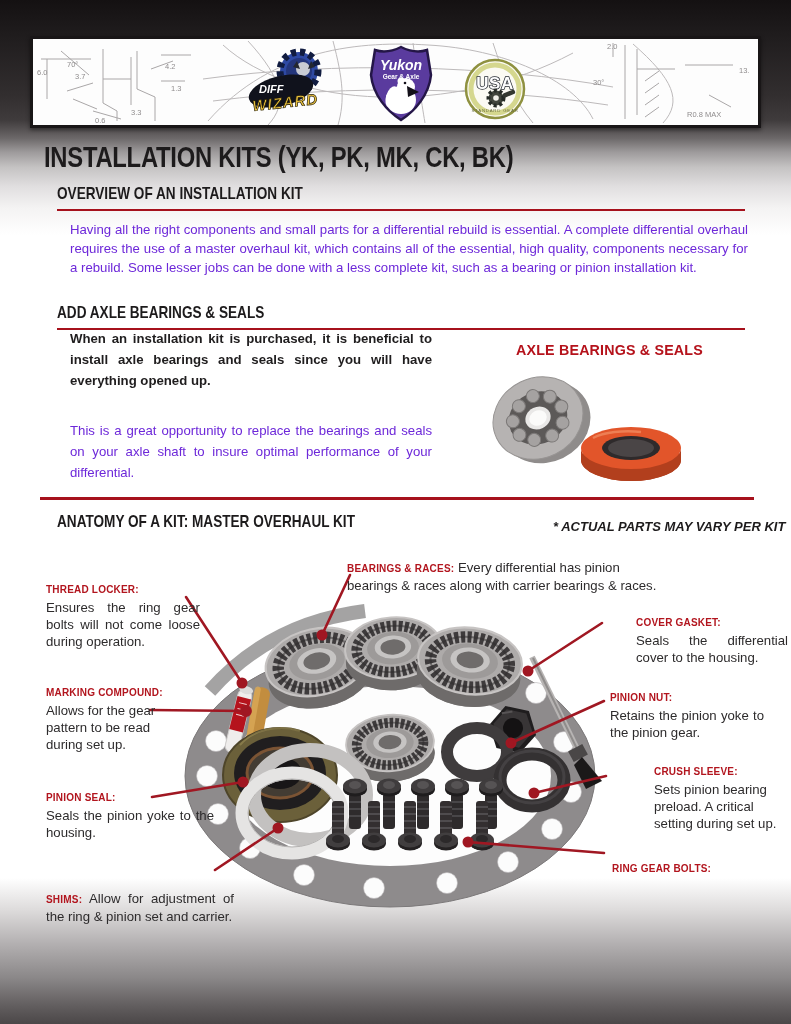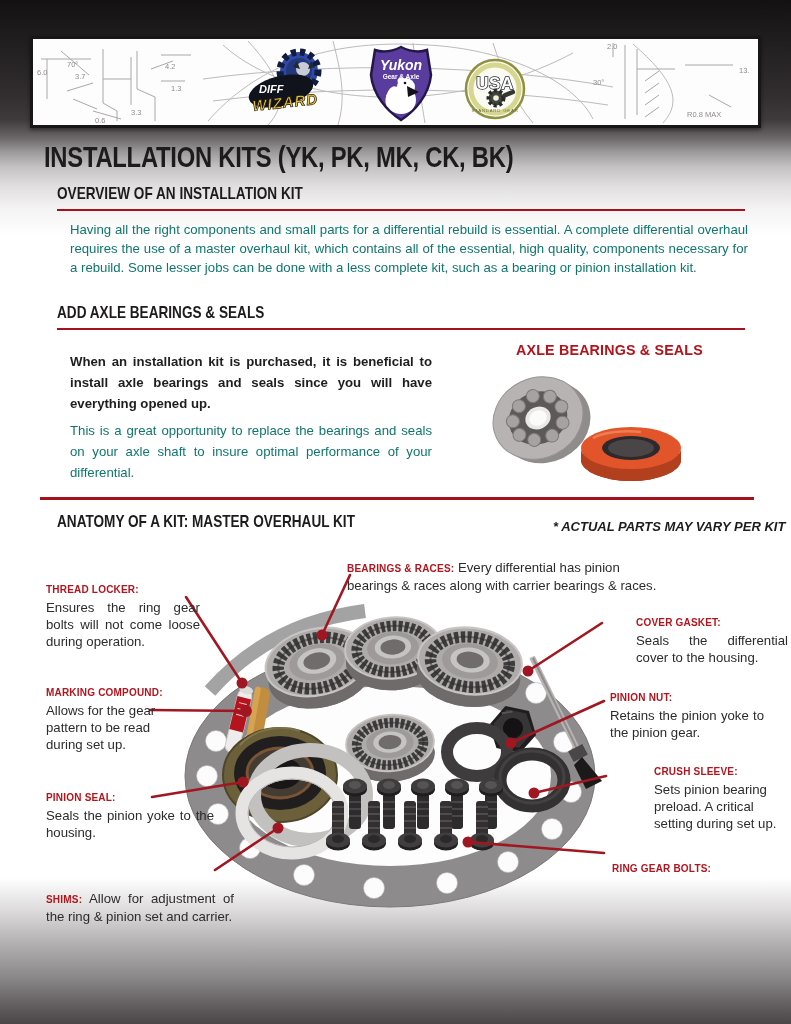--- a/index.html
+++ b/index.html
@@ -26,21 +26,21 @@
     font-size:29px;font-weight:bold;color:#1d1b1c;letter-spacing:-.3px;white-space:nowrap;
     transform:scaleX(.82);transform-origin:left top;
   }
   
   .sec-heading{
     position:absolute;margin:0;font-size:17px;font-weight:bold;color:#1d1b1c;
     letter-spacing:0;white-space:nowrap;transform:scaleX(.8);transform-origin:left top;
   }
   .red-underline{position:absolute;height:2px;background:#a6111c;}
   .body-text{
-    position:absolute;font-size:13.2px;line-height:19px;color:#0f766e;
+    position:absolute;font-size:13.2px;line-height:19px;color:#6d28d9;
     text-align:justify;margin:0;
   }
   .axle-col{line-height:21px;}
   .bold-intro{font-weight:bold;color:#1f1d1e;}
   .axle-image-label{
     position:absolute;left:462px;top:341px;width:295px;margin:0;text-align:center;
     font-size:15.5px;font-weight:bold;color:#b5121b;letter-spacing:.2px;
     transform:scaleX(.92);transform-origin:center top;white-space:nowrap;
   }
   .divider{position:absolute;left:40px;top:497px;width:714px;height:2.5px;background:#a6111c;}
@@ -160,21 +160,21 @@
 
   <div>
     <h2 class="sec-heading" style="left:57px;top:184px;">OVERVIEW OF AN INSTALLATION KIT</h2>
     <div class="red-underline" style="left:57px;top:209px;width:688px;"></div>
     <p class="body-text" style="left:70px;top:220px;width:678px;">Having all the right components and small parts for a differential rebuild is essential. A complete differential overhaul requires the use of a master overhaul kit, which contains all of the essential, high quality, components necessary for a rebuild. Some lesser jobs can be done with a less complete kit, such as a bearing or pinion installation kit.</p>
   </div>
 
   <div>
     <h2 class="sec-heading" style="left:57px;top:303px;">ADD AXLE BEARINGS &amp; SEALS</h2>
     <div class="red-underline" style="left:57px;top:328px;width:688px;"></div>
-    <p class="body-text axle-col bold-intro" style="left:70px;top:351px;width:362px;">When an installation kit is purchased, it is beneficial to install axle bearings and seals since you will have everything opened up.</p>
+    <p class="body-text axle-col bold-intro" style="left:70px;top:328px;width:362px;">When an installation kit is purchased, it is beneficial to install axle bearings and seals since you will have everything opened up.</p>
     <p class="body-text axle-col" style="left:70px;top:420px;width:362px;">This is a great opportunity to replace the bearings and seals on your axle shaft to insure optimal performance of your differential.</p>
     <p class="axle-image-label">AXLE BEARINGS &amp; SEALS</p>
 
     <div class="axle-illustration">
       <svg width="250" height="135" viewBox="0 0 250 135">
         <g transform="translate(70,58) rotate(-26)">
           <ellipse cx="5" cy="7" rx="46" ry="40" fill="#8f8c8b"></ellipse>
           <ellipse cx="0" cy="0" rx="46" ry="40" fill="#b6b3b2" stroke="#979493"></ellipse>
           <ellipse cx="0" cy="0" rx="30" ry="26" fill="#5c5958"></ellipse>
           <g fill="#a5a2a1" stroke="#7b7877">

